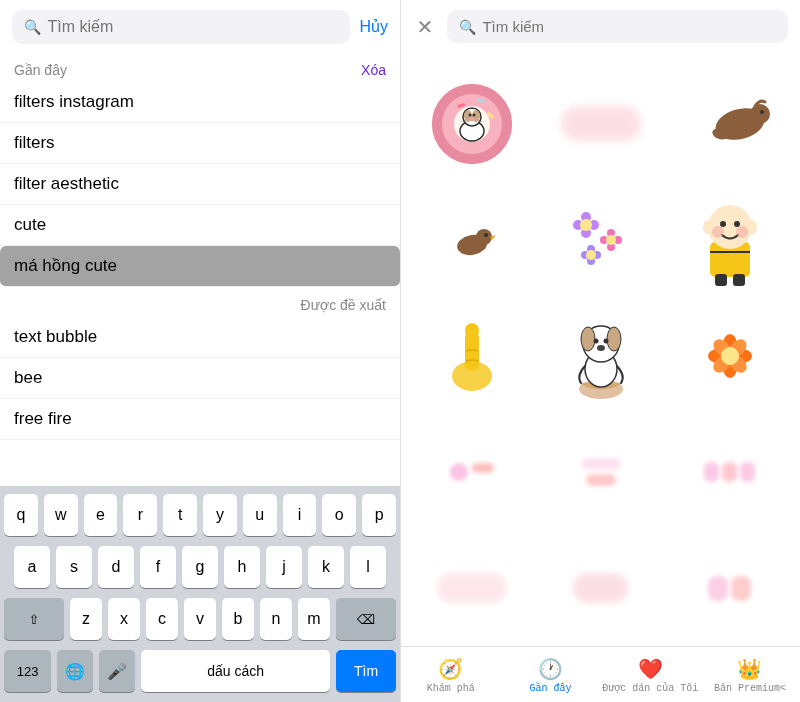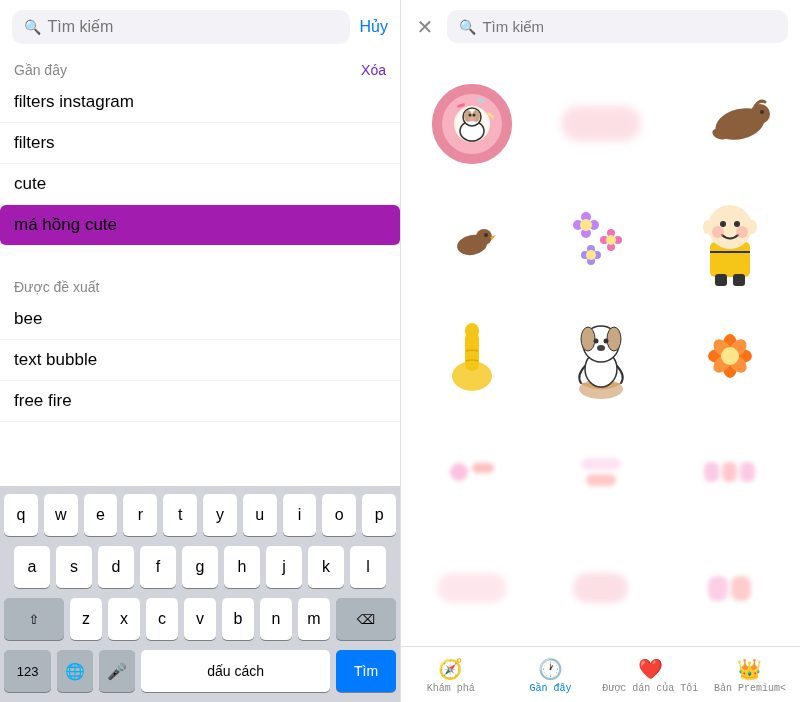--- a/index.html
+++ b/index.html
@@ -84,28 +84,29 @@
 
     .search-list li {
       padding: 10px 14px;
       font-size: 17px;
       color: #000;
       border-bottom: 0.5px solid #f0f0f0;
       cursor: pointer;
     }
 
     .search-list li.highlighted {
-      background: #a21caf;
+      background: #a3a3a3;
       border-radius: 6px;
     }
 
     .suggested-header {
       padding: 10px 14px 4px 14px;
       font-size: 14px;
       color: #888;
+      text-align: right;
     }
 
     
     .keyboard {
       background: #d1d5db;
       padding: 8px 4px 4px 4px;
     }
 
     .key-row {
       display: flex;
@@ -288,29 +289,30 @@
   </div>
 
   <div class="section-header">
     <span class="section-label">Gần đây</span>
     <button class="clear-btn">Xóa</button>
   </div>
 
   <ul class="search-list">
     <li>filters instagram</li>
     <li>filters</li>
+    <li>filter aesthetic</li>
     <li>cute</li>
     <li class="highlighted">má hồng cute</li>
   </ul>
 
   <div class="suggested-header">Được đề xuất</div>
 
   <ul class="search-list">
+    <li>text bubble</li>
     <li>bee</li>
-    <li>text bubble</li>
     <li>free fire</li>
   </ul>
 
   <div class="keyboard">
     <div class="key-row">
       <div class="key">q</div>
       <div class="key">w</div>
       <div class="key">e</div>
       <div class="key">r</div>
       <div class="key">t</div>

